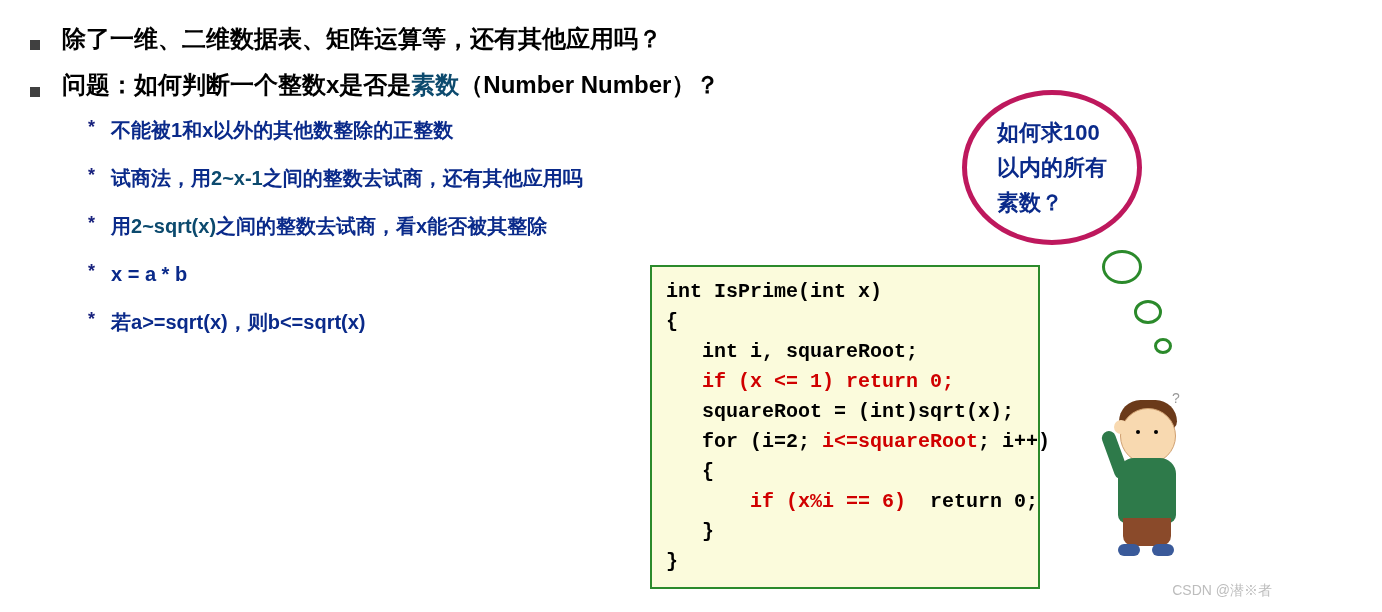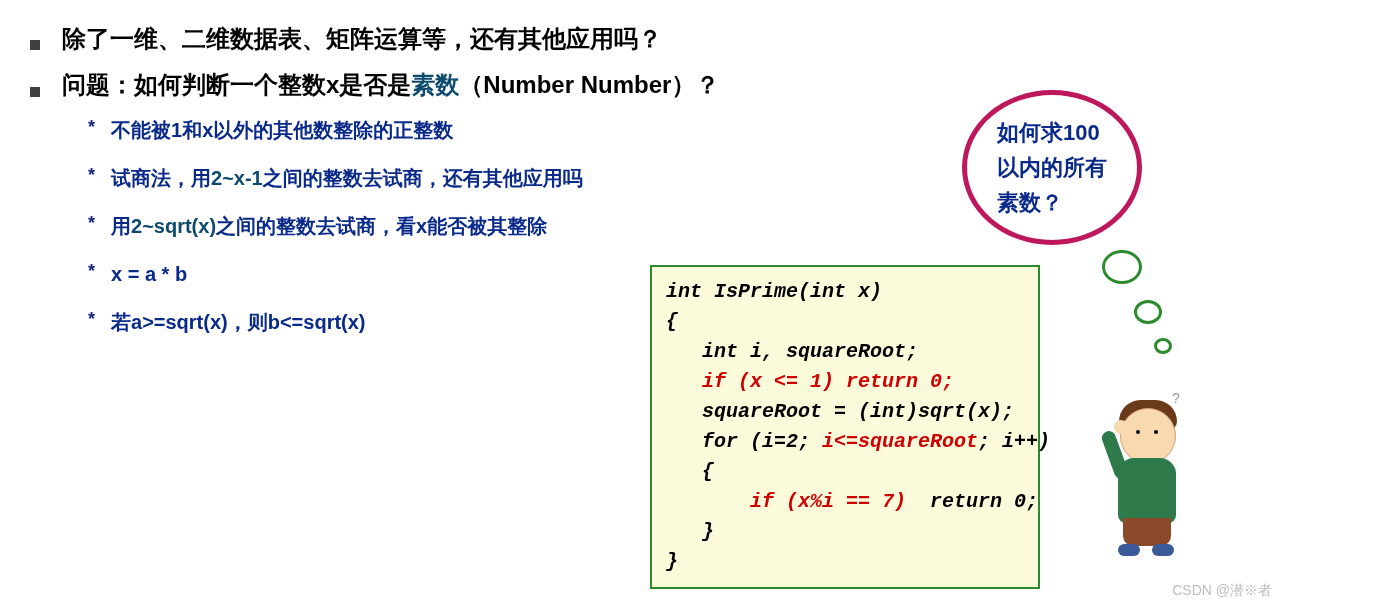--- a/index.html
+++ b/index.html
@@ -43,21 +43,21 @@
       border: 2px solid #2b8a2b;
       background: #fbfbdc;
       padding: 10px 14px;
       font-family: "Courier New", monospace;
       font-size: 20px;
       font-weight: bold;
       line-height: 1.5;
     }
     .codebox .c-blk { color: #000; }
     .codebox .c-red { color: #d00000; }
-    .code-line { white-space: pre; font-style: italic; }
+    .code-line { white-space: pre; }
     .bubble-wrap {
       position: absolute;
       right: 200px; top: 90px;
       width: 220px;
     }
     .bubble {
       position: relative;
       width: 180px; height: 155px;
       border: 5px solid #be185d;
       border-radius: 50%;
@@ -138,21 +138,21 @@
 </ul>
 
 <div class="codebox">
   <div class="code-line c a c-blk">int IsPrime(int x)</div>
   <div class="code-line c-blk">{</div>
   <div class="code-line c-blk">   int i, squareRoot;</div>
   <div class="code-line"><span class="c-red">   if</span><span class="c-red"> (x &lt;= 1) </span><span class="c-red">return</span><span class="c-red"> 0;</span></div>
   <div class="code-line c-blk">   squareRoot = (int)sqrt(x);</div>
   <div class="code-line"><span class="c-blk">   for</span><span class="c-blk"> (i=2; </span><span class="c-red">i&lt;=squareRoot</span><span class="c-blk">; i++)</span></div>
   <div class="code-line c-blk">   {</div>
-  <div class="code-line"><span class="c-red">       if</span><span class="c-red"> (x%i == 7)  </span><span class="c-blk">return</span><span class="c-blk"> 0;</span></div>
+  <div class="code-line"><span class="c-red">       if</span><span class="c-red"> (x%i == 6)  </span><span class="c-blk">return</span><span class="c-blk"> 0;</span></div>
   <div class="code-line c-blk">   }</div>
   <div class="code-line c-blk">}</div>
 </div>
 
 <div class="bubble-wrap">
   <div class="bubble">
     <div class="bubble-txt">
       <span>如何求100</span><br>
       <span>以内的所有</span><br>
       <span>素数？</span>

